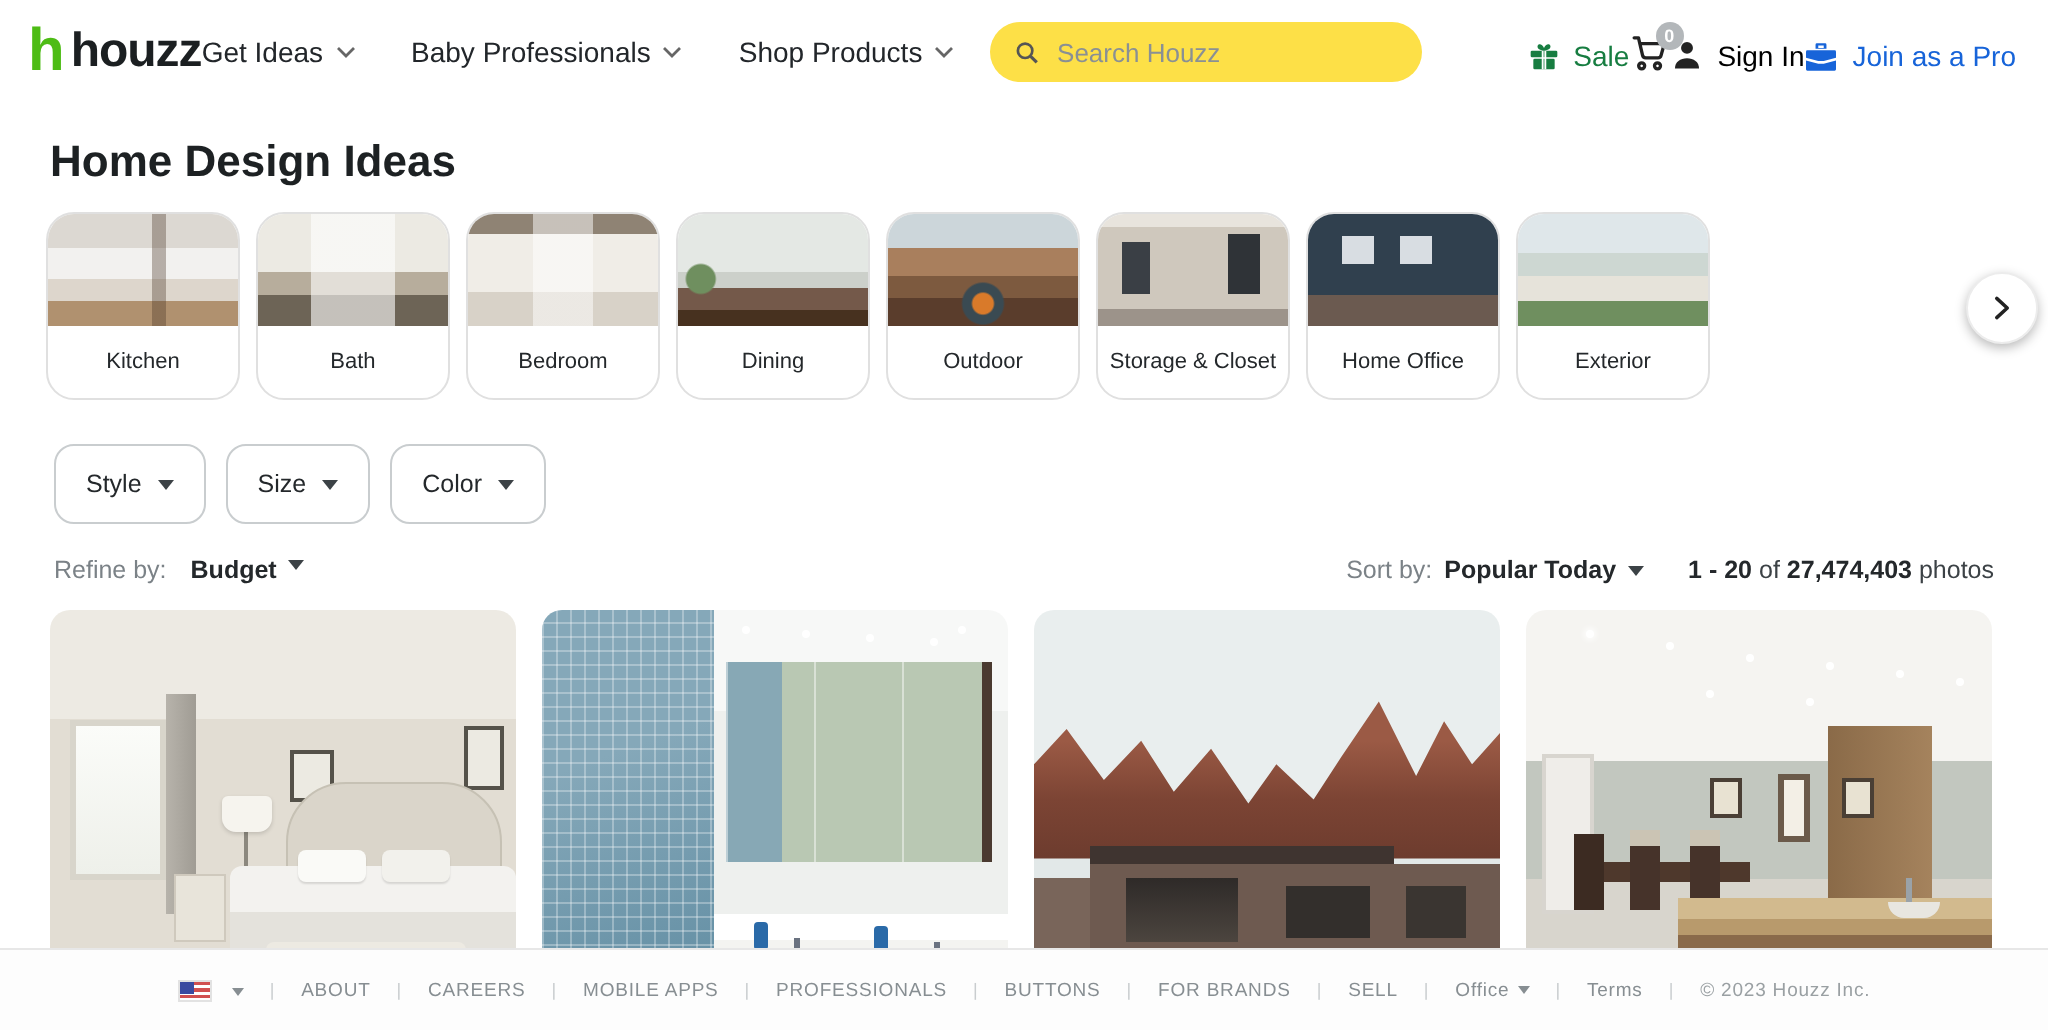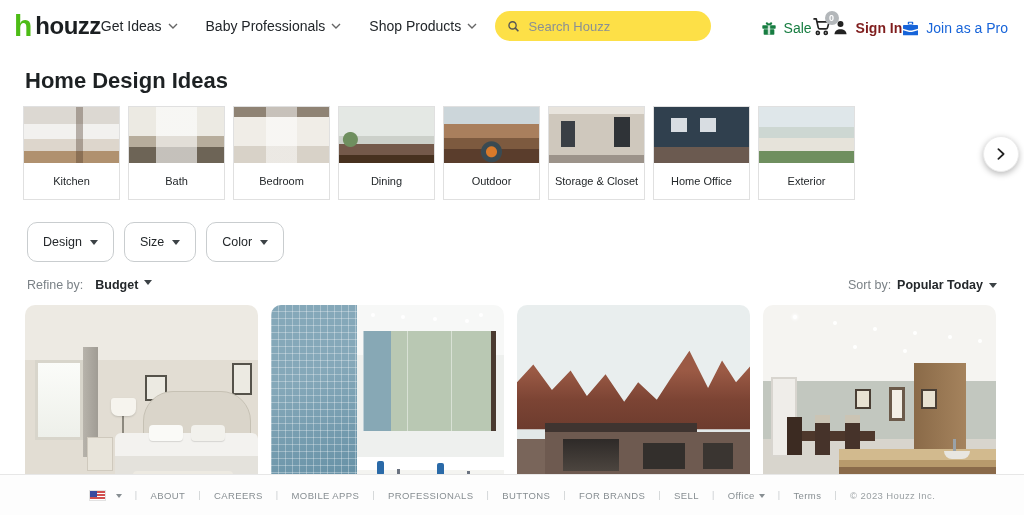--- a/index.html
+++ b/index.html
@@ -13,32 +13,32 @@
   .brand-name{font-size:24px;font-weight:700;color:#1b1f21;letter-spacing:-.5px;line-height:26px}
   nav{display:flex;gap:28px;}
   .nav-item{display:flex;align-items:center;gap:6px;font-size:14px;color:#22262a;cursor:pointer;white-space:nowrap}
   .chev{width:10px;height:6px;display:inline-block}
   .search{margin-left:18px;width:216px;height:30px;border-radius:16px;background:#fde047;display:flex;align-items:center;padding:0 12px;gap:8px}
   .search input{border:none;background:transparent;outline:none;font-size:13px;color:#333;width:100%;font-family:"Liberation Sans",sans-serif}
   .search input::placeholder{color:#8a9094}
   .hright{margin-left:auto;display:flex;align-items:flex-end;font-size:14px;white-space:nowrap}
   .hitem{display:flex;align-items:center;gap:7px;cursor:pointer}
   .sale{color:#177d41;font-weight:500}
-  .signin{color:#7f1d1d;font-weight:700}
+  .signin{color:#000000;font-weight:400}
   .joinpro{color:#1764d9;font-weight:500}
   .cartwrap{position:relative;display:flex}
   .cart-badge{position:absolute;top:-5px;right:-7px;width:14px;height:14px;border-radius:50%;background:#b3b7ba;color:#fff;font-size:9px;font-weight:700;display:flex;align-items:center;justify-content:center}
 
   
   h1{margin:16px 0 0 25px;font-size:22px;font-weight:700;color:#1d2123;line-height:26px}
 
   
   .carousel{position:relative;margin:12px 0 0 23px;height:96px}
   .cat-row{display:flex;gap:8px;overflow:hidden;width:1001px;height:96px}
-  .cat-card{flex:none;width:97px;height:94px;border:1px solid #e0e0e0;border-radius:0;background:#fff;overflow:hidden;cursor:pointer}
+  .cat-card{flex:none;width:97px;height:94px;border:1px solid #e0e0e0;border-radius:14px;background:#fff;overflow:hidden;cursor:pointer}
   .cat-thumb{height:56px;position:relative;overflow:hidden}
   .cat-label{height:36px;display:flex;align-items:center;justify-content:center;font-size:11px;font-weight:500;color:#24282b;text-align:center;padding:0 2px}
   .next-btn{position:absolute;top:50%;transform:translateY(-50%);right:5px;width:36px;height:36px;border-radius:50%;background:#fff;border:1px solid #ececec;box-shadow:0 2px 6px rgba(0,0,0,.28);display:flex;align-items:center;justify-content:center;cursor:pointer}
 
   
   .t-kitchen{background:linear-gradient(90deg,transparent 0 55%,rgba(70,50,35,.35) 55% 62%,transparent 62%),linear-gradient(180deg,#dcd8d2 0 30%,#f2f1ef 30% 58%,#ddd6cc 58% 78%,#b0916f 78% 100%)}
   .t-bath{background:linear-gradient(90deg,transparent 0 28%,rgba(255,255,255,.6) 28% 72%,transparent 72%),linear-gradient(180deg,#eceae3 0 52%,#b7ad9c 52% 72%,#6d6456 72% 100%)}
   .t-bedroom{background:linear-gradient(90deg,transparent 0 34%,rgba(255,255,255,.5) 34% 66%,transparent 66%),linear-gradient(180deg,#8f8374 0 18%,#f0ede7 18% 70%,#d8d2c8 70% 100%)}
   .t-living{background:linear-gradient(90deg,transparent 0 86%,#3c3c38 86% 91%,transparent 91%),linear-gradient(180deg,#f3f2ef 0 40%,#e6e3dc 40% 68%,#cdc5b8 68% 85%,#a3987f 85% 100%)}
   .t-dining{background:radial-gradient(circle at 12% 58%,#6f8f5f 0 7px,transparent 8px),linear-gradient(180deg,#e4e8e4 0 52%,#ccd0ca 52% 66%,#74594a 66% 86%,#47311f 86% 100%)}
@@ -235,21 +235,21 @@
   </div>
   <div class="next-btn">
     <svg width="14" height="14" viewBox="0 0 16 16">
         <path d="M5 2.5l6 5.5-6 5.5" fill="none" stroke="#222" stroke-width="2" stroke-linecap="round" stroke-linejoin="round"></path>
       </svg>
   </div>
 </div>
 
 <div class="filters">
   <button class="fbtn">
-    <span>Design</span>
+    <span>Style</span>
     <span class="car"></span>
   </button>
   <button class="fbtn">
     <span>Size</span>
     <span class="car"></span>
   </button>
   <button class="fbtn">
     <span>Color</span>
     <span class="car"></span>
   </button>
@@ -259,20 +259,26 @@
   <span class="muted">Refine by:</span>
   <span class="refine-val">
     <span>Budget</span>
     <span class="car"></span>
   </span>
   <div class="sort-block">
     <span class="muted">Sort by:</span>
     <span class="sort-sel">
       <span>Popular Today</span>
       <span class="car"></span>
+    </span>
+    <span class="count-block">
+      <span class="b">1 - 20</span>
+      <span>of</span>
+      <span class="b">27,474,403</span>
+      <span>photos</span>
     </span>
   </div>
 </div>
 
 <div class="grid">
   <div class="photo p1" aria-label="neutral bedroom with upholstered headboard and window">
     <div class="win"></div>
     <div class="cur"></div>
     <div class="fr1"></div>
     <div class="fr2"></div>

